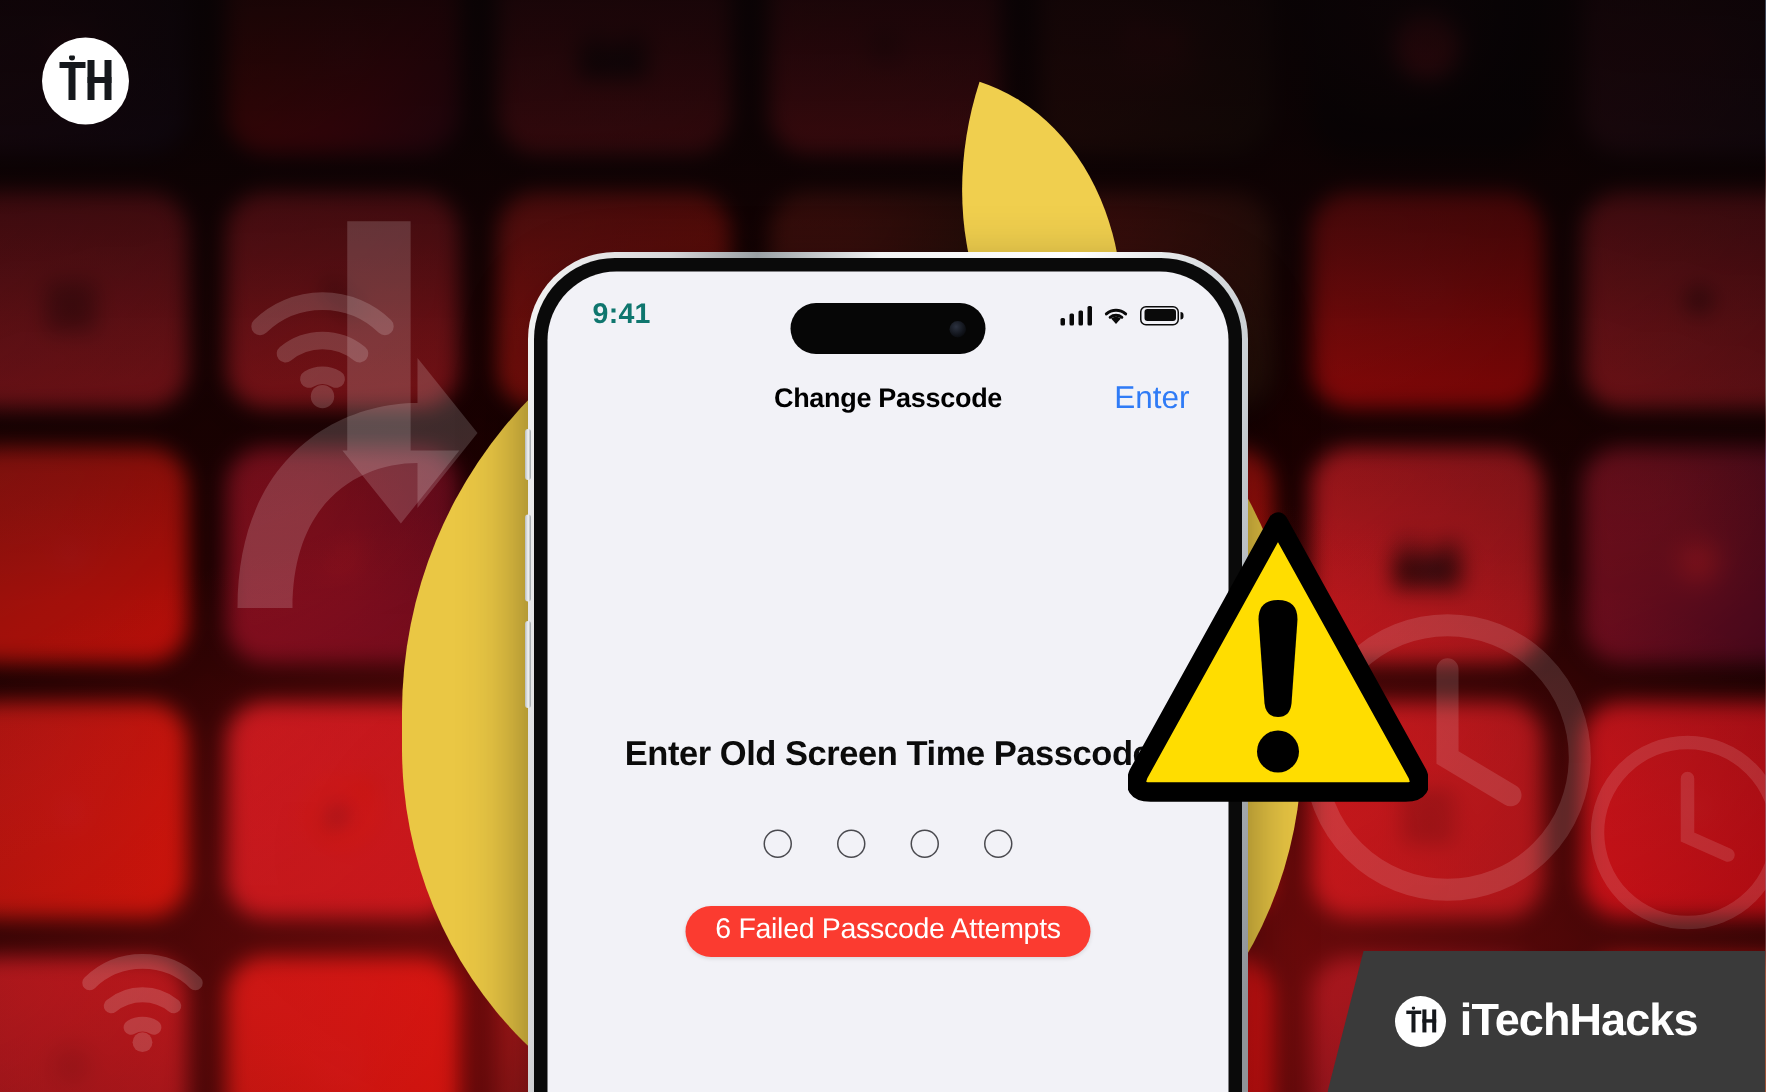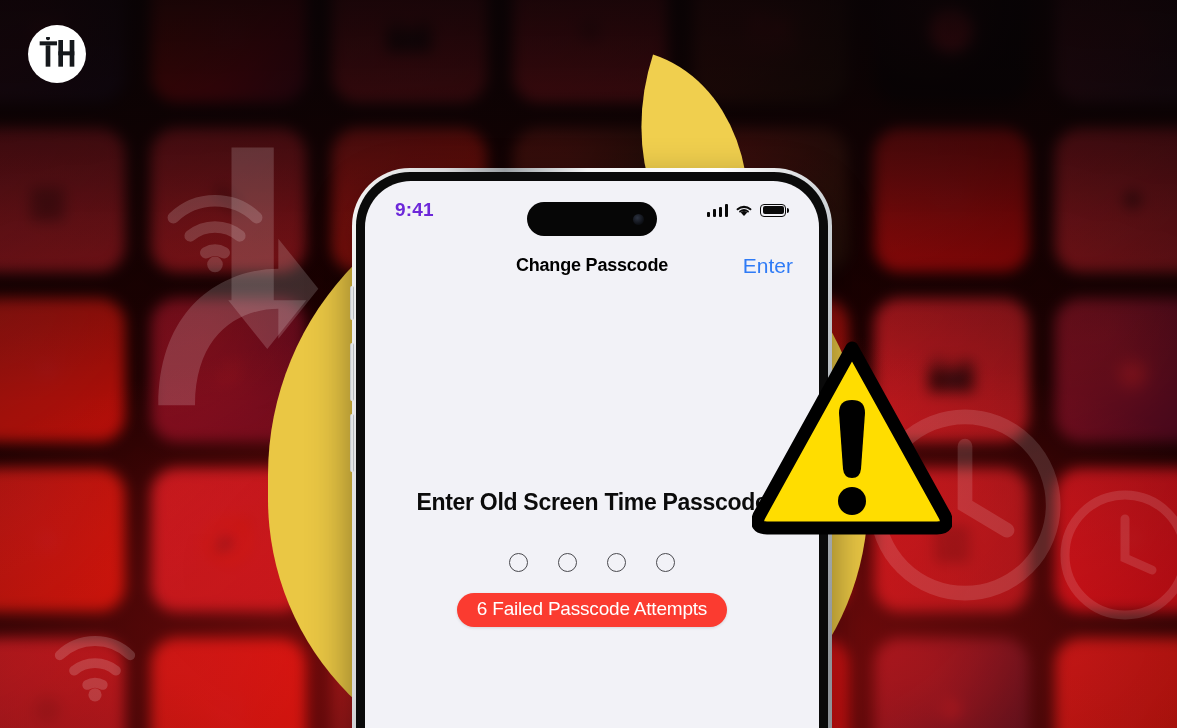--- a/index.html
+++ b/index.html
@@ -94,21 +94,21 @@
   .sb1{ top:118px; height:34px; }
   .sb2{ top:175px; height:58px; }
   .sb3{ top:246px; height:58px; }
 
   
   .statusbar {
     position:absolute; left:0; top:0; width:100%; height:58px;
     display:flex; align-items:center; justify-content:space-between;
     padding:0 30px;
   }
-  .clock { font-size:19px; font-weight:700; color:#6d28d9; letter-spacing:.2px; }
+  .clock { font-size:19px; font-weight:700; color:#0f766e; letter-spacing:.2px; }
   .sb-right { display:flex; align-items:center; gap:7px; }
   .bars { display:flex; align-items:flex-end; gap:2.5px; height:13px; }
   .bars i { width:3.5px; background:#090909; border-radius:1px; display:block; }
   .bars i:nth-child(1){height:5px;} .bars i:nth-child(2){height:7.5px;}
   .bars i:nth-child(3){height:10px;} .bars i:nth-child(4){height:13px;}
   .batt { width:26px; height:13px; border:1.6px solid #0a0a0a; border-radius:4px; padding:1.5px; }
   .batt span{ display:block; height:100%; width:100%; background:#0a0a0a; border-radius:2px; }
   .batt-tip{ width:2px;height:5px;background:#0a0a0a;border-radius:0 2px 2px 0;margin-left:1px; }
 
   
@@ -129,21 +129,21 @@
   .nav-cancel {
     position:absolute; right:26px; top:50%; transform:translateY(-50%);
     font-size:21px; color:#2F7BF6; font-weight:400; cursor:pointer;
   }
 
   
   .pc-block { position:absolute; left:0; top:308px; width:100%; text-align:center; }
   .pc-title { font-size:23px; font-weight:700; color:#0b0b0b; letter-spacing:-.3px; }
   .dots { display:flex; justify-content:center; gap:30px; margin-top:37px; }
   .dot { width:19px; height:19px; border-radius:50%; border:1.7px solid #4a4a4f; }
-  .badge-row { margin-top:21px; display:flex; justify-content:center;border-radius:13px; }
+  .badge-row { margin-top:32px; display:flex; justify-content:center;border-radius:13px; }
   .badge {
     background:#FB3B30; color:#fff; font-size:19px; font-weight:500;
     padding:5px 20px 7px; border-radius:18px; letter-spacing:-.2px;
     box-shadow:0 1px 3px rgba(0,0,0,.12);
   }
 
   
   .warn { position:absolute; left:752px; top:338px; width:200px; height:198px; }
 
   
@@ -398,14 +398,29 @@
         <rect x="4" y="6" width="26" height="6"></rect>
         <rect x="13" y="12" width="7" height="32"></rect>
         <circle cx="16.5" cy="1.5" r="3"></circle>
         <rect x="32" y="4" width="7" height="40"></rect>
         <rect x="49" y="4" width="7" height="40"></rect>
         <rect x="32" y="21" width="24" height="6"></rect>
       </g>
     </svg>
   </div>
 
+  <div class="footer">
+    <div class="footer-mark">
+      <svg viewBox="0 0 60 50">
+        <g fill="#15181c">
+          <rect x="4" y="6" width="26" height="6"></rect>
+          <rect x="13" y="12" width="7" height="32"></rect>
+          <circle cx="16.5" cy="1.5" r="3"></circle>
+          <rect x="32" y="4" width="7" height="40"></rect>
+          <rect x="49" y="4" width="7" height="40"></rect>
+          <rect x="32" y="21" width="24" height="6"></rect>
+        </g>
+      </svg>
+    </div>
+    <div class="footer-text">iTechHacks</div>
+  </div>
 
 </div>
 
 </body></html>

